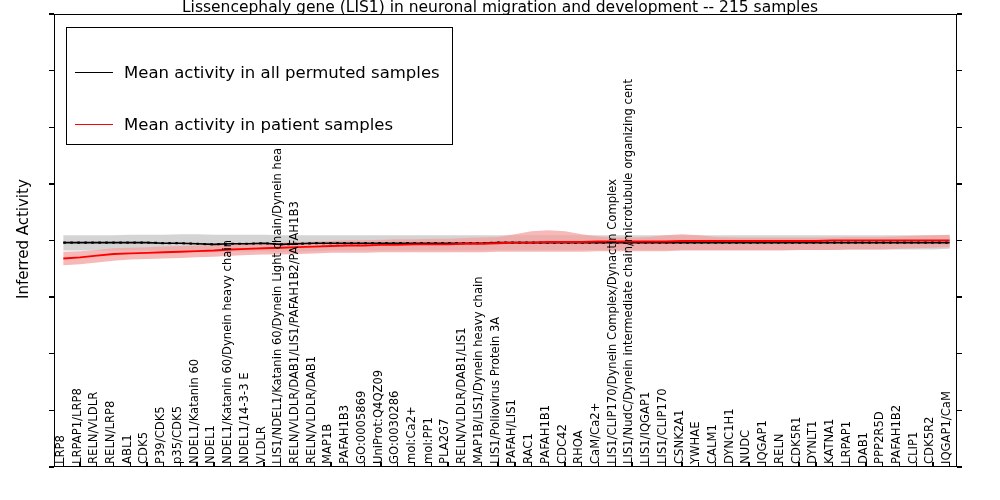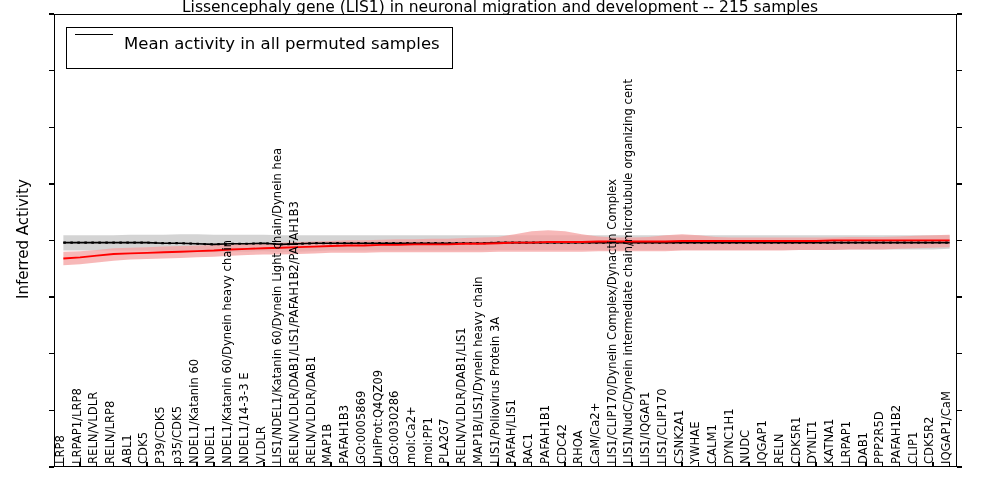--- a/index.html
+++ b/index.html
@@ -26,21 +26,21 @@
   .xlab{position:absolute;bottom:3px;font-size:11.6px;color:#000;
         white-space:nowrap;transform-origin:left bottom;
         transform:rotate(-90deg);}
   .xaxis-title{position:absolute;left:0;top:478px;width:1000px;text-align:center;
                font-size:13.5px;color:#000;}
 
   
   .legend{position:absolute;left:66px;top:27px;
           border:1.2px solid #000;background:#fff;padding:6px 12px 6px 8px;
           box-sizing:border-box;z-index:40;}
-  .legrow{display:flex;height:28px;}
+  .legrow{display:flex;align-items:center;height:28px;margin-top:24px;}
   .legline{width:38px;height:0;border-top:1.6px solid #000;margin-right:11px;}
   .legline.red{border-top-color:#ff0000;}
   .legtxt{font-size:16.5px;color:#000;white-space:nowrap;}
 
   
   .datasvg{position:absolute;left:0;top:0;width:903px;height:453px;
            display:block;}
 </style>
 </head>
 <body>
@@ -194,15 +194,19 @@
       <div class="xlab" style="left: 882.417px;">CDK5R2</div>
       <div class="xlab" style="left: 899.139px;">IQGAP1/CaM</div>
     </div>
 
 
   <div class="legend">
     <div class="legrow">
       <span class="legline"></span>
       <span class="legtxt">Mean activity in all permuted samples</span>
     </div>
+    <div class="legrow">
+      <span class="legline red"></span>
+      <span class="legtxt">Mean activity in patient samples</span>
+    </div>
   </div>
 
 </div>
 
 </body></html>

